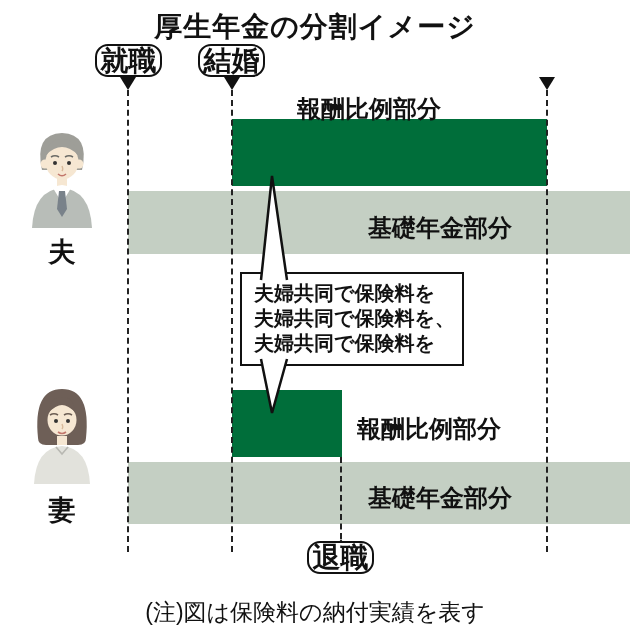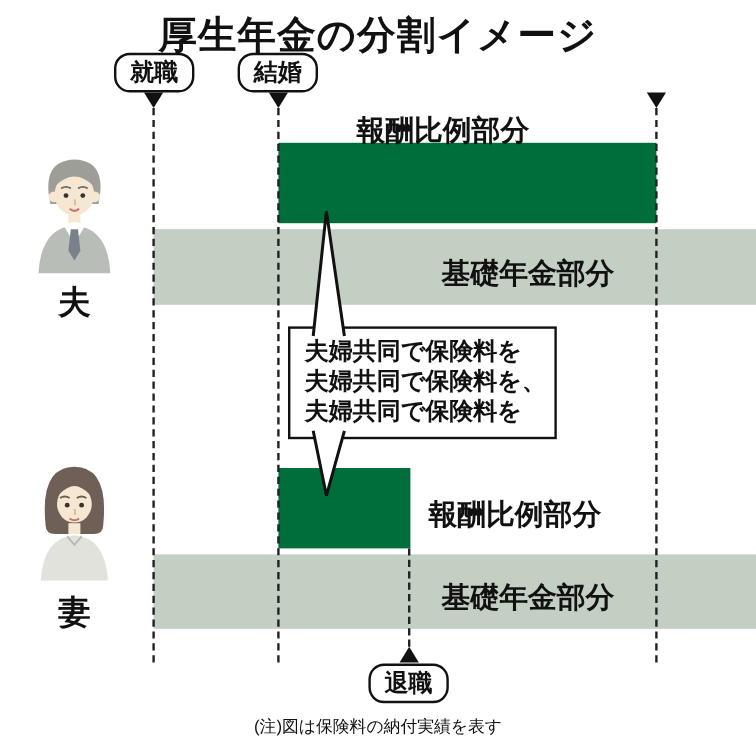--- a/index.html
+++ b/index.html
@@ -1,25 +1,25 @@
 <!DOCTYPE html>
 <html><head>
 <meta charset="utf-8">
 <style>
   * { margin:0; padding:0; box-sizing:border-box; }
   html,body { background:#fff; }
   body { font-family:"Liberation Sans", sans-serif; color:#111; }
   .canvas { position:relative; width:630px; height:630px; background:#fff; overflow:hidden; }
 
   .title { position:absolute; top:8px; left:0; width:100%; text-align:center;
-           font-size:32px; font-weight:bold; letter-spacing:1px; z-index:7; }
+           font-size:28px; font-weight:bold; letter-spacing:1px; z-index:7; }
 
   .pill { position:absolute; width:67px; height:33px; background:#fff;
           border:2.5px solid #111; border-radius:13px; display:flex;
-          align-items:center; justify-content:center; font-size:20px;
+          align-items:center; justify-content:center; font-size:28px;
           font-weight:bold; z-index:7; }
 
   .tri-down { position:absolute; width:0; height:0;
               border-left:8px solid transparent; border-right:8px solid transparent;
               border-top:13px solid #111; z-index:7; }
   .tri-up   { position:absolute; width:0; height:0;
               border-left:8px solid transparent; border-right:8px solid transparent;
               border-bottom:13px solid #111; z-index:7; }
 
   .dash { position:absolute; width:0; border-left:2px dashed #222; z-index:3; }
@@ -36,21 +36,21 @@
 
   .avatar { position:absolute; left:20px; z-index:2; }
 
   .callout { position:absolute; left:240px; top:272px; width:224px; height:94px;
              background:#fff; border:2.5px solid #111; padding:7px 0 0 12px; z-index:5; }
   .callout div { font-size:20px; font-weight:bold; line-height:25px; white-space:nowrap; }
 
   .tails { position:absolute; left:0; top:0; z-index:6; pointer-events:none; }
 
   .note { position:absolute; top:597px; left:0; width:100%; text-align:center;
-          font-size:14px; z-index:4; }
+          font-size:23px; z-index:4; }
 </style>
 </head>
 <body>
 
 <div class="canvas">
 
   <div class="title">厚生年金の分割イメージ</div>
 
   <div class="pill" style="left:95px; top:44px;">
     <span>就職</span>
@@ -116,19 +116,19 @@
     <div>夫婦共同で保険料を、</div>
     <div>夫婦共同で保険料を</div>
   </div>
 
   <svg class="tails" width="630" height="630">
     <path d="M261 280 L272 176 L287 280" fill="#ffffff" stroke="#111" stroke-width="2.5"></path>
     <path d="M261 359 L272 413 L287 359" fill="#ffffff" stroke="#111" stroke-width="2.5"></path>
   </svg>
 
   <div class="tri-up" style="left:333px; top:539px;"></div>
-  <div class="pill" style="left:307px; top:553px;justify-content:center;">
+  <div class="pill" style="left:307px; top:541px;justify-content:center;">
     <span>退職</span>
   </div>
 
   <div class="note">(注)図は保険料の納付実績を表す</div>
 
 </div>
 
 </body></html>

